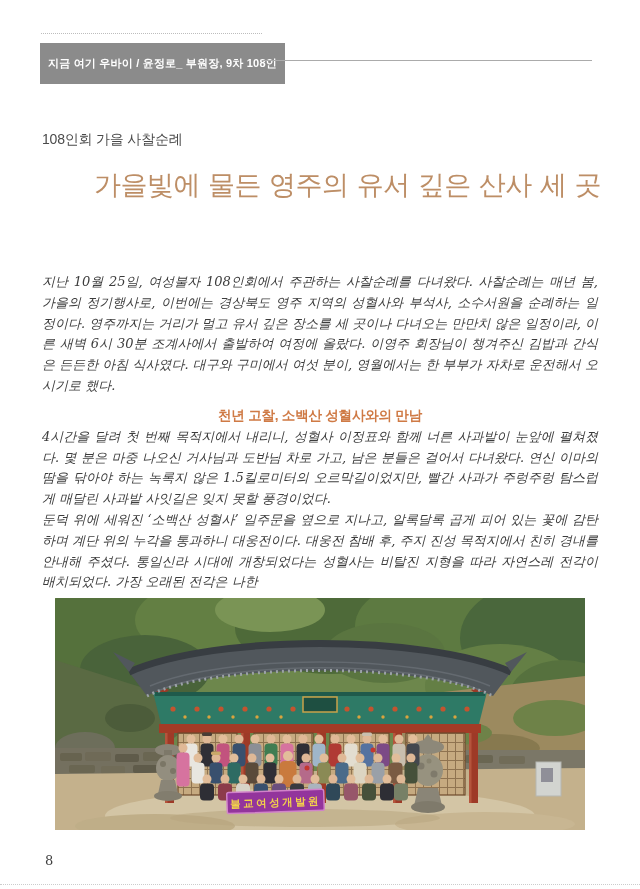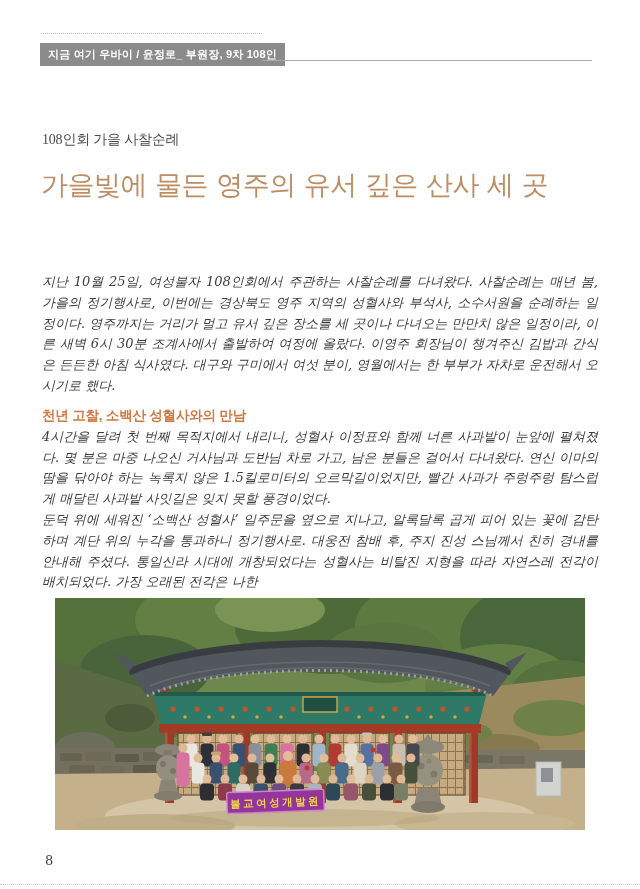--- a/index.html
+++ b/index.html
@@ -4,42 +4,42 @@
 <style>
   html,body{margin:0;padding:0;background:#ffffff;}
   .page{
     position:relative;width:640px;height:889px;background:#ffffff;overflow:hidden;
     font-family:"DejaVu Serif","Liberation Serif",serif;color:#3c3c3c;
   }
   .top-dotted{position:absolute;left:41px;top:33px;width:221px;border-top:1px dotted #bdbdbd;}
   .badge{
     position:absolute;left:40px;top:43px;background:#8b8b8b;color:#ffffff;
     font-family:"Liberation Sans","DejaVu Sans",sans-serif;font-size:11px;font-weight:bold;
-    line-height:13px;padding:5px 8px;white-space:nowrap;letter-spacing:0.2px;
+    line-height:13px;padding:14px 8px;white-space:nowrap;letter-spacing:0.2px;
   }
   .header-line{position:absolute;left:262px;top:60px;width:330px;border-top:1px solid #ababab;}
   .kicker{
     position:absolute;left:42px;top:131px;
-    font-family:Liberation Serif, serif;font-size:14px;color:#4a4a4a;letter-spacing:-0.2px;
+    font-family:Liberation Sans, sans-serif;font-size:14px;color:#4a4a4a;letter-spacing:-0.2px;
   }
   .title{
     position:absolute;left:41px;top:168px;margin:0;width:560px;
     font-family:"DejaVu Serif","Liberation Serif",serif;font-weight:500;
-    font-size:27px;line-height:34px;color:#bd8e66;letter-spacing:-0.5px;
+    font-size:27px;line-height:34px;color:#bd8e66;letter-spacing:-0.5px;text-align:right;
   }
   .body-block{
     position:absolute;left:42px;top:272px;width:556px;
     font-size:13px;line-height:20.8px;text-align:justify;word-break:break-all;color:#3c3c3c;
   }
   .para{margin:0;font-style:italic;}
   .sect{
     margin:10px 0 2px 0;
     font-family:"Liberation Sans","DejaVu Sans",sans-serif;
     font-size:13.5px;line-height:18px;font-weight:bold;color:#cf7a45;letter-spacing:-0.2px;
-    text-align:left;
+    text-align:center;
   }
   .photo{
     position:absolute;left:55px;top:598px;width:530px;height:232px;margin:0;
     overflow:hidden;background:#6d874c;
   }
   .photo svg{display:block;width:530px;height:232px;}
   .pagenum{position:absolute;left:45px;top:853px;font-size:13px;color:#3f3f3f;}
   .bottom-dotted{position:absolute;left:0;top:884px;width:640px;border-top:1px dotted #cccccc;}
 </style>
 </head>
@@ -51,21 +51,21 @@
   <div class="badge">지금 여기 우바이 / 윤정로_ 부원장, 9차 108인</div>
   <div class="header-line"></div>
 
   <div class="kicker">108인회 가을 사찰순례</div>
   <h1 class="title">가을빛에 물든 영주의 유서 깊은 산사 세 곳</h1>
 
   <div class="body-block">
     <p class="para">지난 10월 25일, 여성불자 108인회에서 주관하는 사찰순례를 다녀왔다. 사찰순례는 매년 봄, 가을의 정기행사로, 이번에는 경상북도 영주 지역의 성혈사와 부석사, 소수서원을 순례하는 일정이다. 영주까지는 거리가 멀고 유서 깊은 장소를 세 곳이나 다녀오는 만만치 않은 일정이라, 이른 새벽 6시 30분 조계사에서 출발하여 여정에 올랐다. 이영주 회장님이 챙겨주신 김밥과 간식은 든든한 아침 식사였다. 대구와 구미에서 여섯 분이, 영월에서는 한 부부가 자차로 운전해서 오시기로 했다.</p>
     <h2 class="sect">천년 고찰, 소백산 성혈사와의 만남</h2>
     <p class="para">4시간을 달려 첫 번째 목적지에서 내리니, 성혈사 이정표와 함께 너른 사과밭이 눈앞에 펼쳐졌다. 몇 분은 마중 나오신 거사님과 도반님 차로 가고, 남은 분들은 걸어서 다녀왔다. 연신 이마의 땀을 닦아야 하는 녹록지 않은 1.5킬로미터의 오르막길이었지만, 빨간 사과가 주렁주렁 탐스럽게 매달린 사과밭 사잇길은 잊지 못할 풍경이었다.</p>
-    <p class="para">둔덕 위에 세워진 ‘소백산 성혈사’ 일주문을 옆으로 지나고, 알록달록 곱게 피어 있는 꽃에 감탄하며 계단 위의 누각을 통과하니 정기행사로. 대웅전 참배 후, 주지 진성 스님께서 친히 경내를 안내해 주셨다. 통일신라 시대에 개창되었다는 성혈사는 비탈진 지형을 따라 자연스레 전각이 배치되었다. 가장 오래된 전각은 나한</p>
+    <p class="para">둔덕 위에 세워진 ‘소백산 성혈사’ 일주문을 옆으로 지나고, 알록달록 곱게 피어 있는 꽃에 감탄하며 계단 위의 누각을 통과하니 대웅전이다. 대웅전 참배 후, 주지 진성 목적지에서 친히 경내를 안내해 주셨다. 통일신라 시대에 개창되었다는 성혈사는 비탈진 지형을 따라 자연스레 전각이 배치되었다. 가장 오래된 전각은 나한</p>
   </div>
 
   <figure class="photo">
     <svg viewBox="0 0 530 232" xmlns="http://www.w3.org/2000/svg">
       <defs>
         <pattern id="lattice" width="8" height="9" patternUnits="userSpaceOnUse">
           <rect width="8" height="9" fill="#c6aa80"></rect>
           <path d="M0,0.5 H8 M0.5,0 V9" stroke="#8f7350" stroke-width="1"></path>
         </pattern>
       </defs>

